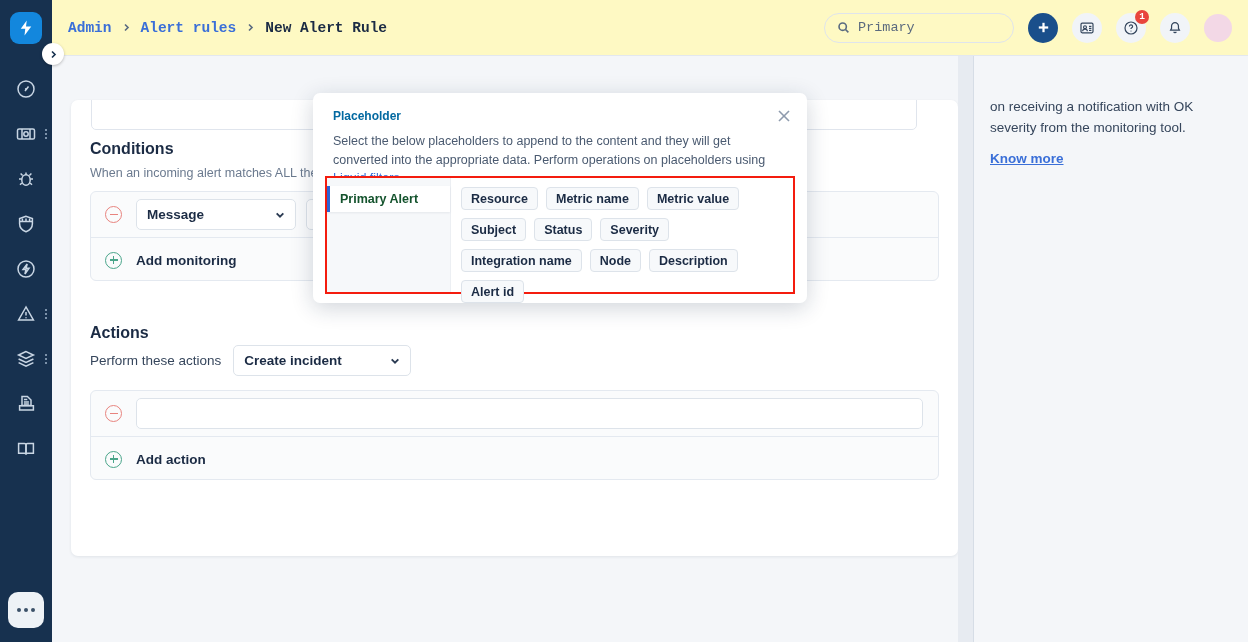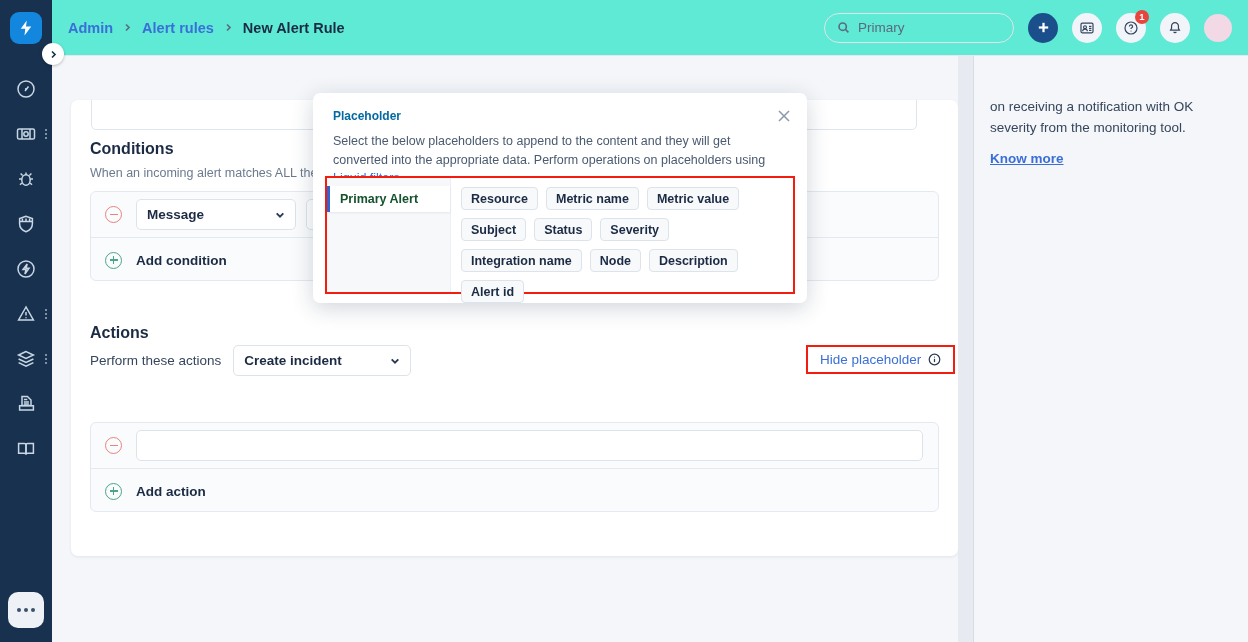--- a/index.html
+++ b/index.html
@@ -42,22 +42,22 @@
   .rail-expand {
     position: absolute; left: 42px; top: 43px; width: 22px; height: 22px;
     border-radius: 50%; background: #fff; box-shadow: 0 1px 3px rgba(0,0,0,.25);
     display: flex; align-items: center; justify-content: center; z-index: 40;
   }
   .rail-expand svg { width: 9px; height: 9px; stroke: #17314f; stroke-width: 2.2; fill: none; }
 
   
   .topbar {
     position: absolute; left: 52px; top: 0; width: 1196px; height: 56px;
-    background: #5eead4; border-bottom: 1px solid #e3e8ef;
-    display: flex; align-items: center;
+    background: #fef9c3; border-bottom: 1px solid #e3e8ef;
+    display: flex; align-items: center; font-family: Liberation Mono, monospace;
   }
   .crumbs { display: flex; align-items: center; margin-left: 16px; gap: 10px; font-size: 14.5px; font-weight: bold; }
   .crumb-link { color: #3a6fd8; }
   .crumb-sep svg { width: 9px; height: 9px; stroke: #5a6b80; stroke-width: 2.2; fill: none; display: block; }
   .crumb-current { color: #1b2b44; }
   .top-right { margin-left: auto; display: flex; align-items: center; gap: 14px; margin-right: 16px; }
   .searchbox {
     width: 190px; height: 30px; border: 1px solid #dfe4ec; border-radius: 16px;
     display: flex; align-items: center; padding: 0 12px; gap: 8px;
   }
@@ -356,58 +356,50 @@
             <span class="chev">
               <svg viewBox="0 0 12 12">
                   <polyline points="2,4 6,8 10,4"></polyline>
                 </svg>
             </span>
           </div>
           <div class="textinput" style="width:320px; margin-left:10px;"></div>
         </div>
         <div class="rowline">
           <div class="icon-plus"></div>
-          <span class="addlabel">Add condition</span>
+          <span class="addlabel">Add monitoring</span>
         </div>
       </div>
 
       <div class="sec-title" style="top:224px">Actions</div>
 
       <div class="perform-row" style="top:245px">
         <span class="perform-label">Perform these actions</span>
         <div class="select" style="width:178px;">
           <span>Create incident</span>
           <span class="chev">
             <svg viewBox="0 0 12 12">
                 <polyline points="2,4 6,8 10,4"></polyline>
               </svg>
           </span>
         </div>
       </div>
 
-      <div class="rowbox" style="left:19px; top:290px; width:849px; height:90px;margin-top:32px;">
+      <div class="rowbox" style="left:19px; top:290px; width:849px; height:90px;">
         <div class="rowline">
           <div class="icon-minus"></div>
           <div class="textinput" style="width:787px; margin-left:14px;"></div>
         </div>
         <div class="rowline">
           <div class="icon-plus"></div>
           <span class="addlabel">Add action</span>
         </div>
       </div>
     </div>
 
-    <div class="hide-ph" style="left:754px; top:289px;">
-      <span>Hide placeholder</span>
-      <svg viewBox="0 0 16 16">
-        <circle cx="8" cy="8" r="6.5"></circle>
-          <line x1="8" y1="7.2" x2="8" y2="11.2"></line>
-        <circle cx="8" cy="5" r=".7" fill="#2a3a52" stroke="none"></circle>
-      </svg>
-    </div>
 
     <div class="right-gutter"></div>
     <div class="right-divider"></div>
     <div class="right-panel">
       <div class="rp-text">on receiving a notification with OK severity from the monitoring tool.</div>
       <a class="rp-link" href="#">Know more</a>
     </div>
   </div>
 
   <div class="modal">

